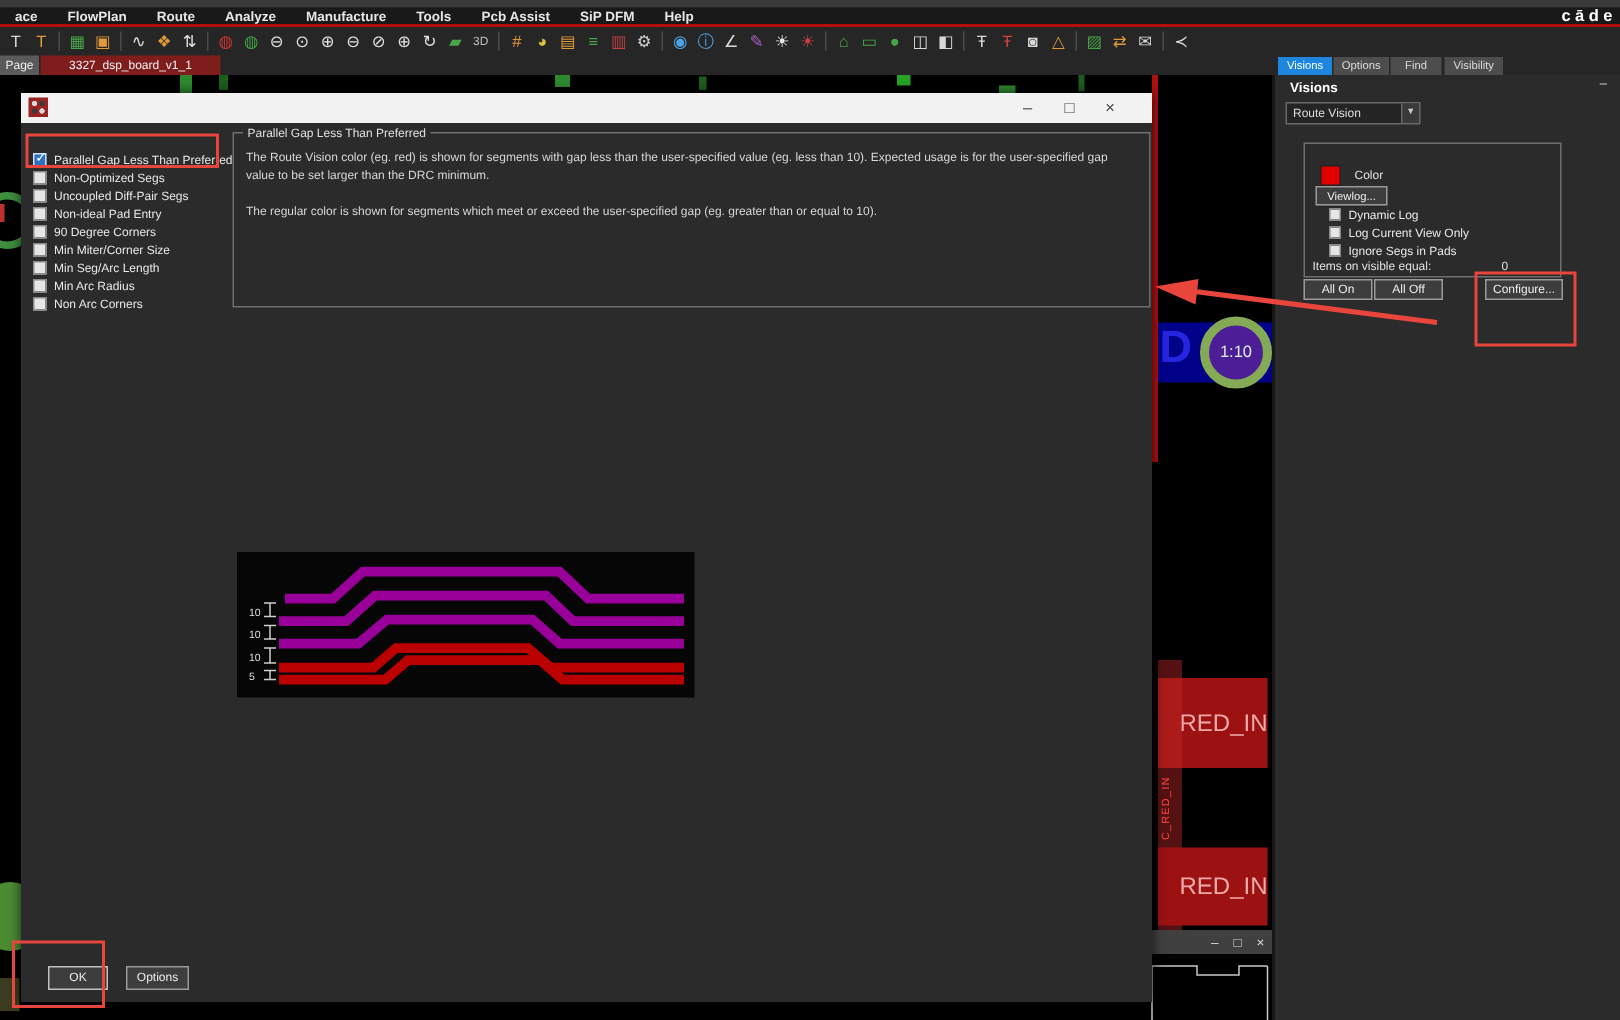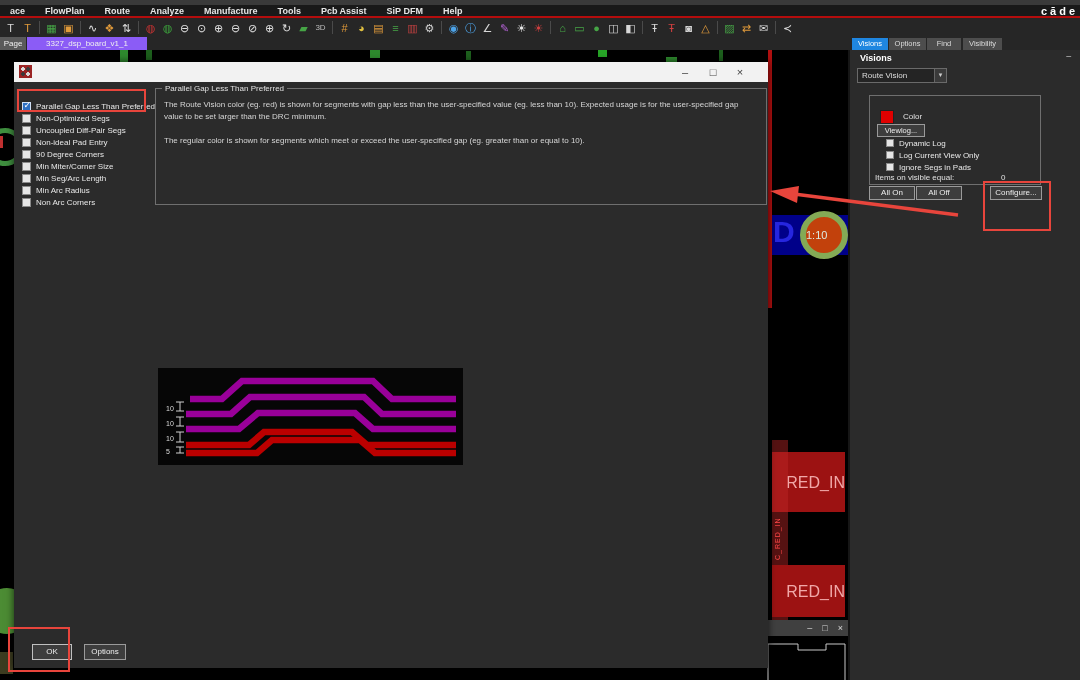--- a/index.html
+++ b/index.html
@@ -46,21 +46,21 @@
   #dlg-body{position:absolute;left:0;top:20px;width:754px;height:586px;background:#2b2b2b;}
   #vision-list{position:absolute;left:8px;top:18px;}
   #desc-text p{margin:0 0 12px 0;font-size:8px;color:#d6d6d6;line-height:1.5;}
   
   #diagram{position:absolute;left:144px;top:286px;width:305px;height:97px;background:#060606;}
   
   .ann-rect{position:absolute;border:2px solid #e8453c;z-index:10;pointer-events:none;}
   #arrow-svg{position:absolute;left:0;top:0;width:1080px;height:680px;z-index:11;pointer-events:none;}
   
   #scale-badge{position:absolute;left:800px;top:161px;width:36px;height:36px;border:6px solid #84aa55;border-radius:50%;
-               background:#c2410c;color:#dcece4;font-size:11px;text-align:left;line-height:36px;}
+               background:#4c1d95;color:#dcece4;font-size:11px;text-align:center;line-height:36px;}
   .redblock{position:absolute;background:#9c1212;overflow:hidden;}
   .redblock .netname{font-size:16px;color:#f0a8a8;white-space:nowrap;display:block;text-align:right;}
   #mdi-strip{position:absolute;left:765px;top:570px;width:83px;height:16px;background:#404040;color:#d8d8d8;
              font-size:9px;text-align:right;line-height:16px;}
   #mdi-strip span{padding:0 5px;cursor:default;}
 </style>
 </head>
 <body>
 
 <div id="screen">
@@ -132,21 +132,21 @@
       <span class="tsep"></span>
       <span class="ticon" style="color: rgb(70, 165, 70);">▨</span>
       <span class="ticon" style="color: rgb(224, 154, 58);">⇄</span>
       <span class="ticon" style="color: rgb(216, 216, 216);">✉</span>
       <span class="tsep"></span>
       <span class="ticon" style="color: rgb(216, 216, 216);">≺</span>
     </div>
 
   <div id="tabrow" class="abs">
     <div class="doc-tab" style="left:0;width:26px;background:#5a5a5a;">Page</div>
-    <div class="doc-tab" style="left:27px;width:120px;background:#8b5cf6;">3327_dsp_board_v1_1</div>
+    <div class="doc-tab" style="left:27px;width:120px;background:#7f1d1d;">3327_dsp_board_v1_1</div>
     <div id="panel-tabs">
         <div class="ptab active" style="left: 852px; width: 36px;">Visions</div>
         <div class="ptab" style="left: 889px; width: 37px;">Options</div>
         <div class="ptab" style="left: 927px; width: 34px;">Find</div>
         <div class="ptab" style="left: 963px; width: 39px;">Visibility</div>
       </div>
   </div>
 
   <div id="canvas" class="abs">
     <div class="greenbit" style="left:120px;top:0;width:8px;height:12px;"></div>

